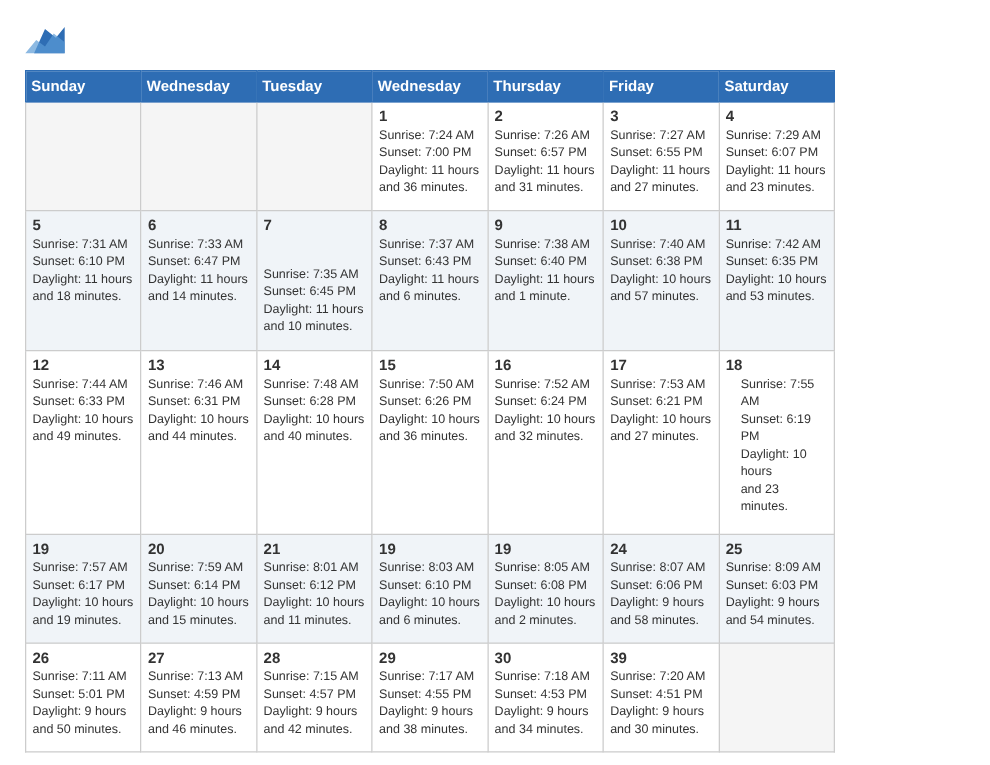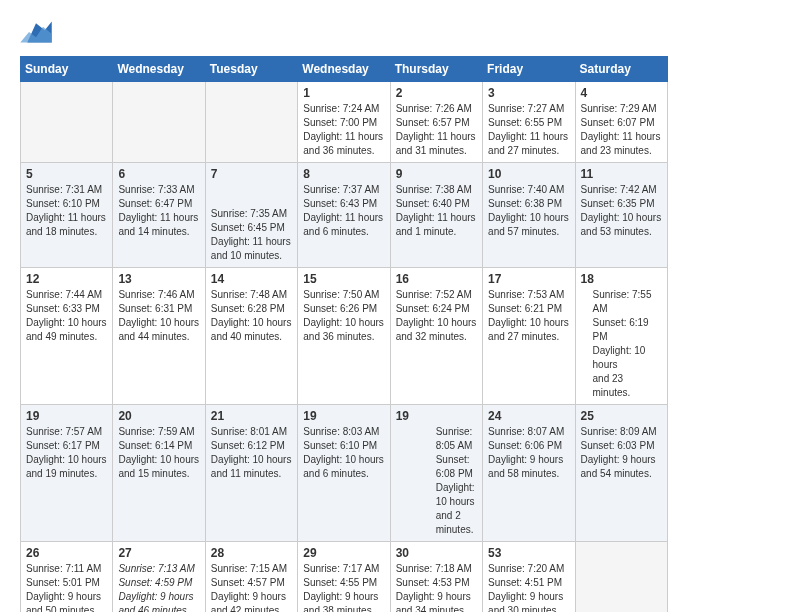--- a/index.html
+++ b/index.html
@@ -299,21 +299,21 @@
           </td>
           <td>
             <span class="day-num">19</span>
             <div class="day-info" style="white-space: pre-line;">Sunrise: 8:03 AM
 Sunset: 6:10 PM
 Daylight: 10 hours
 and 6 minutes.</div>
           </td>
           <td>
             <span class="day-num">19</span>
-            <div class="day-info" style="white-space: pre-line; margin-left: 40px;">Sunrise: 8:05 AM
+            <div class="day-info" style="white-space: pre-line;">Sunrise: 8:05 AM
 Sunset: 6:08 PM
 Daylight: 10 hours
 and 2 minutes.</div>
           </td>
           <td>
             <span class="day-num">24</span>
             <div class="day-info" style="white-space: pre-line;">Sunrise: 8:07 AM
 Sunset: 6:06 PM
 Daylight: 9 hours
 and 58 minutes.</div>
@@ -329,21 +329,21 @@
         <tr>
           <td>
             <span class="day-num">26</span>
             <div class="day-info" style="white-space: pre-line;">Sunrise: 7:11 AM
 Sunset: 5:01 PM
 Daylight: 9 hours
 and 50 minutes.</div>
           </td>
           <td>
             <span class="day-num">27</span>
-            <div class="day-info" style="white-space: pre-line; font-style: italic;">Sunrise: 7:13 AM
+            <div class="day-info" style="white-space: pre-line;">Sunrise: 7:13 AM
 Sunset: 4:59 PM
 Daylight: 9 hours
 and 46 minutes.</div>
           </td>
           <td>
             <span class="day-num">28</span>
             <div class="day-info" style="white-space: pre-line;">Sunrise: 7:15 AM
 Sunset: 4:57 PM
 Daylight: 9 hours
 and 42 minutes.</div>
@@ -356,21 +356,21 @@
 and 38 minutes.</div>
           </td>
           <td>
             <span class="day-num">30</span>
             <div class="day-info" style="white-space: pre-line;">Sunrise: 7:18 AM
 Sunset: 4:53 PM
 Daylight: 9 hours
 and 34 minutes.</div>
           </td>
           <td>
-            <span class="day-num">53</span>
+            <span class="day-num">39</span>
             <div class="day-info" style="white-space: pre-line;">Sunrise: 7:20 AM
 Sunset: 4:51 PM
 Daylight: 9 hours
 and 30 minutes.</div>
           </td>
           <td class="empty"></td>
         </tr>
       </tbody>
   </table>
 </div>

